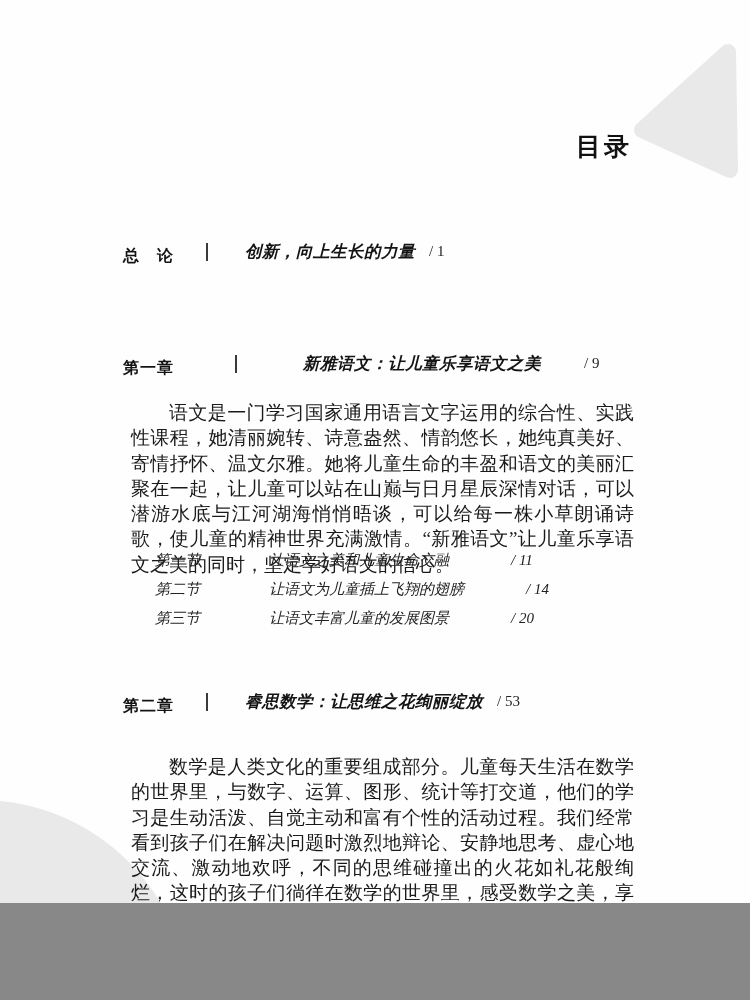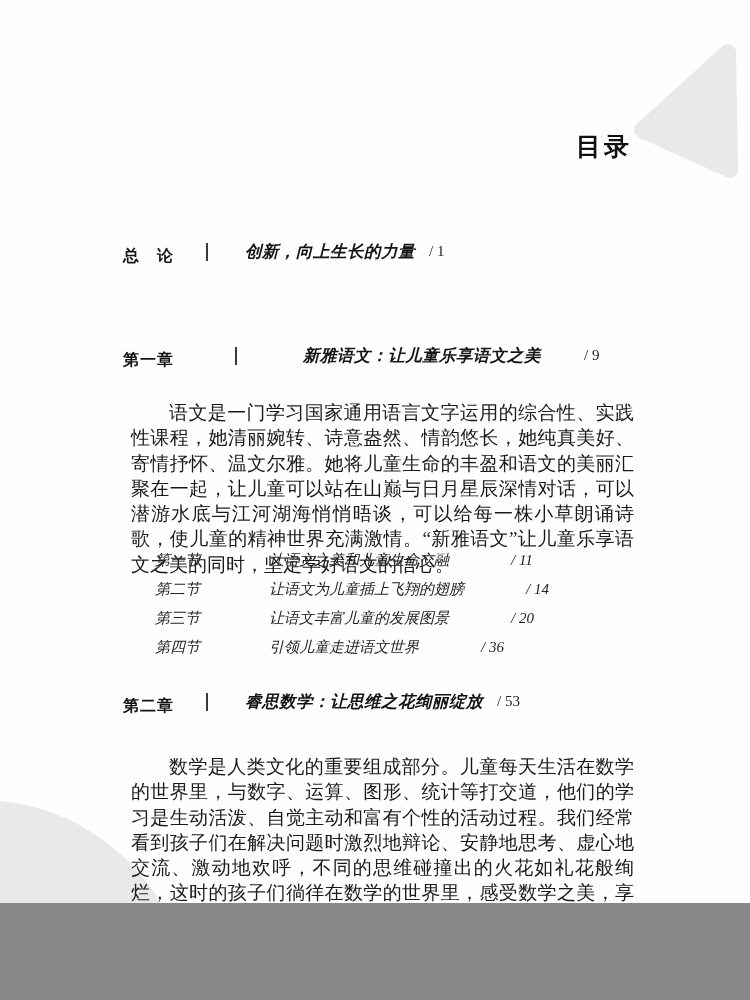--- a/index.html
+++ b/index.html
@@ -26,21 +26,21 @@
     position:absolute; top:130px; right:118px;
     margin:0;
     font-family:"Liberation Sans", sans-serif;
     font-weight:bold; font-size:25px; letter-spacing:3px;
     color:#111;
   }
 
   
   .toc-row { position:absolute; left:123px; display:flex; align-items:center; }
   .row-overview { top:236px; }
-  .row-ch1 { top:340px;gap:29px; }
+  .row-ch1 { top:348px;gap:29px; }
   .row-ch2 { top:686px; }
   .toc-label {
     font-family:"Liberation Sans", sans-serif;
     font-weight:bold; font-size:16px;
     width:50px; text-align:justify; text-align-last:justify;
     color:#141414;
     margin-top:10px;
   }
   .toc-divider { width:2px; height:18px; background:#3a3a3a; margin-left:33px; }
   .toc-title {
@@ -116,25 +116,20 @@
     <li>
       <span class="sec-label">第二节</span>
       <span class="sec-title">让语文为儿童插上飞翔的翅膀</span>
       <span class="sec-page">/ 14</span>
     </li>
     <li>
       <span class="sec-label">第三节</span>
       <span class="sec-title">让语文丰富儿童的发展图景</span>
       <span class="sec-page">/ 20</span>
     </li>
-    <li>
-      <span class="sec-label">第四节</span>
-      <span class="sec-title">引领儿童走进语文世界</span>
-      <span class="sec-page">/ 36</span>
-    </li>
   </ul>
 
   <div class="toc-row row-ch2">
     <span class="toc-label">第二章</span>
     <span class="toc-divider"></span>
     <span class="toc-title">睿思数学：让思维之花绚丽绽放</span>
     <span class="toc-page">/ 53</span>
   </div>
 
   <p class="intro intro-2">数学是人类文化的重要组成部分。儿童每天生活在数学的世界里，与数字、运算、图形、统计等打交道，他们的学习是生动活泼、自觉主动和富有个性的活动过程。我们经常看到孩子们在解决问题时激烈地辩论、安静地思考、虚心地交流、激动地欢呼，不同的思维碰撞出的火花如礼花般绚烂，这时的孩子们徜徉在数学的世界里，感受数学之美，享受数学之乐。</p>

